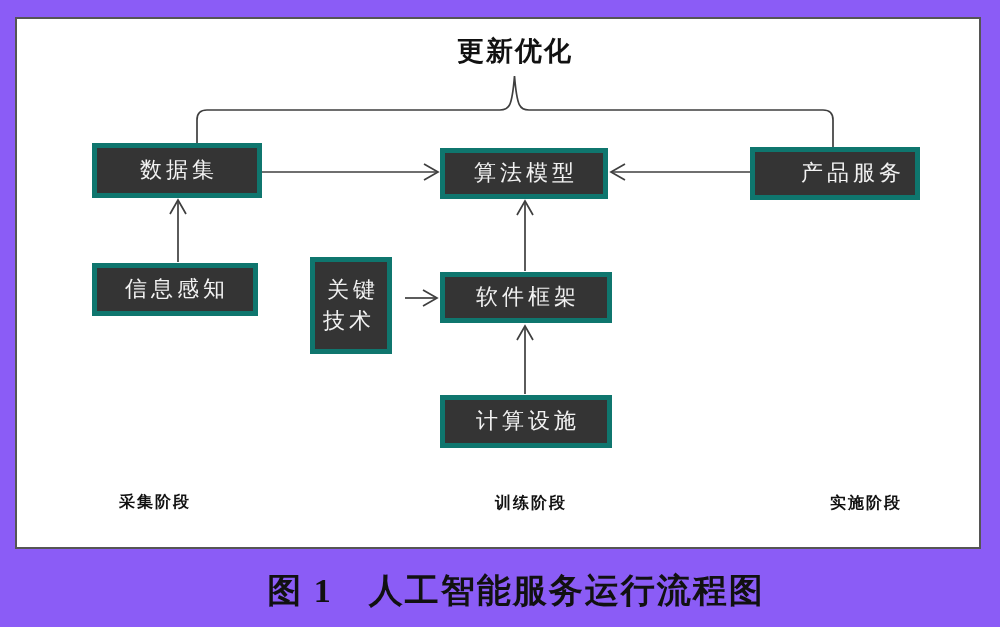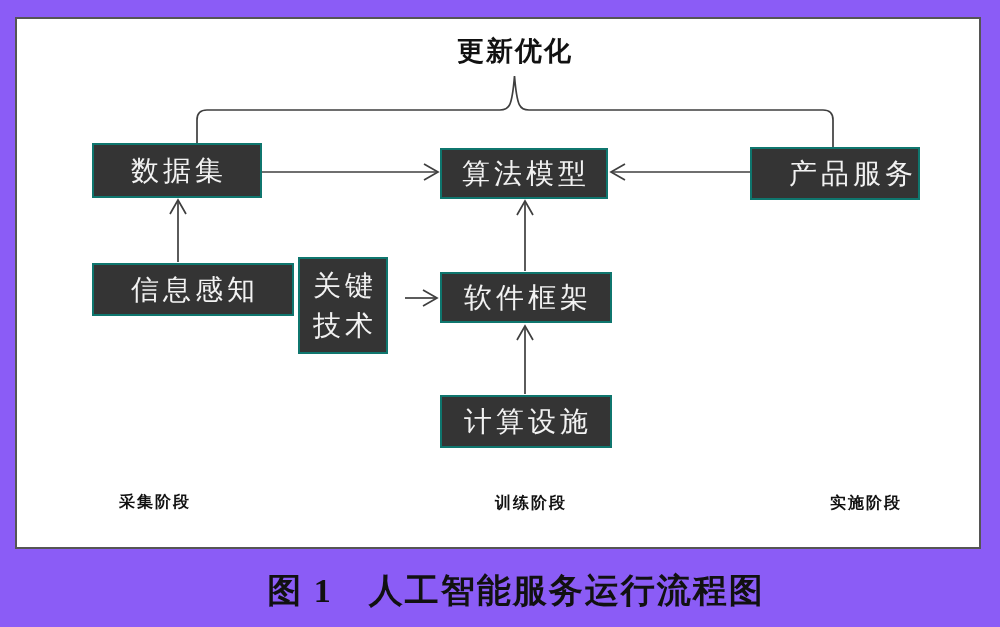--- a/index.html
+++ b/index.html
@@ -28,38 +28,38 @@
   .connectors {
     position: absolute;
     left: 0;
     top: 0;
     width: 1000px;
     height: 627px;
   }
   .node {
     position: absolute;
     background: #343434;
-    border: 2px solid #0f766e;
+    border: 5px solid #0f766e;
     box-sizing: border-box;
     color: #f2f2f2;
     display: flex;
     align-items: center;
     justify-content: center;
-    font-size: 28px;
+    font-size: 22px;
     letter-spacing: 4px;
     text-indent: 4px;
     white-space: pre-line;
     line-height: 1.4;
-    text-align: right;
+    text-align: left;
   }
   .node-dataset   { left: 92px;  top: 143px; width: 170px; height: 55px; }
   .node-algorithm { left: 440px; top: 148px; width: 168px; height: 51px; }
   .node-product   { left: 750px; top: 147px; width: 170px; height: 53px; padding-left: 32px; }
-  .node-info      { left: 92px;  top: 263px; width: 202px; height: 53px; }
-  .node-keytech   { left: 298px; top: 257px; width: 90px;  height: 97px; }
+  .node-info      { left: 92px;  top: 263px; width: 166px; height: 53px; }
+  .node-keytech   { left: 310px; top: 257px; width: 82px;  height: 97px; }
   .node-software  { left: 440px; top: 272px; width: 172px; height: 51px; }
   .node-computing { left: 440px; top: 395px; width: 172px; height: 53px; }
   .top-label {
     position: absolute;
     left: 415px;
     top: 33px;
     width: 200px;
     text-align: center;
     font-size: 27px;
     font-weight: bold;

